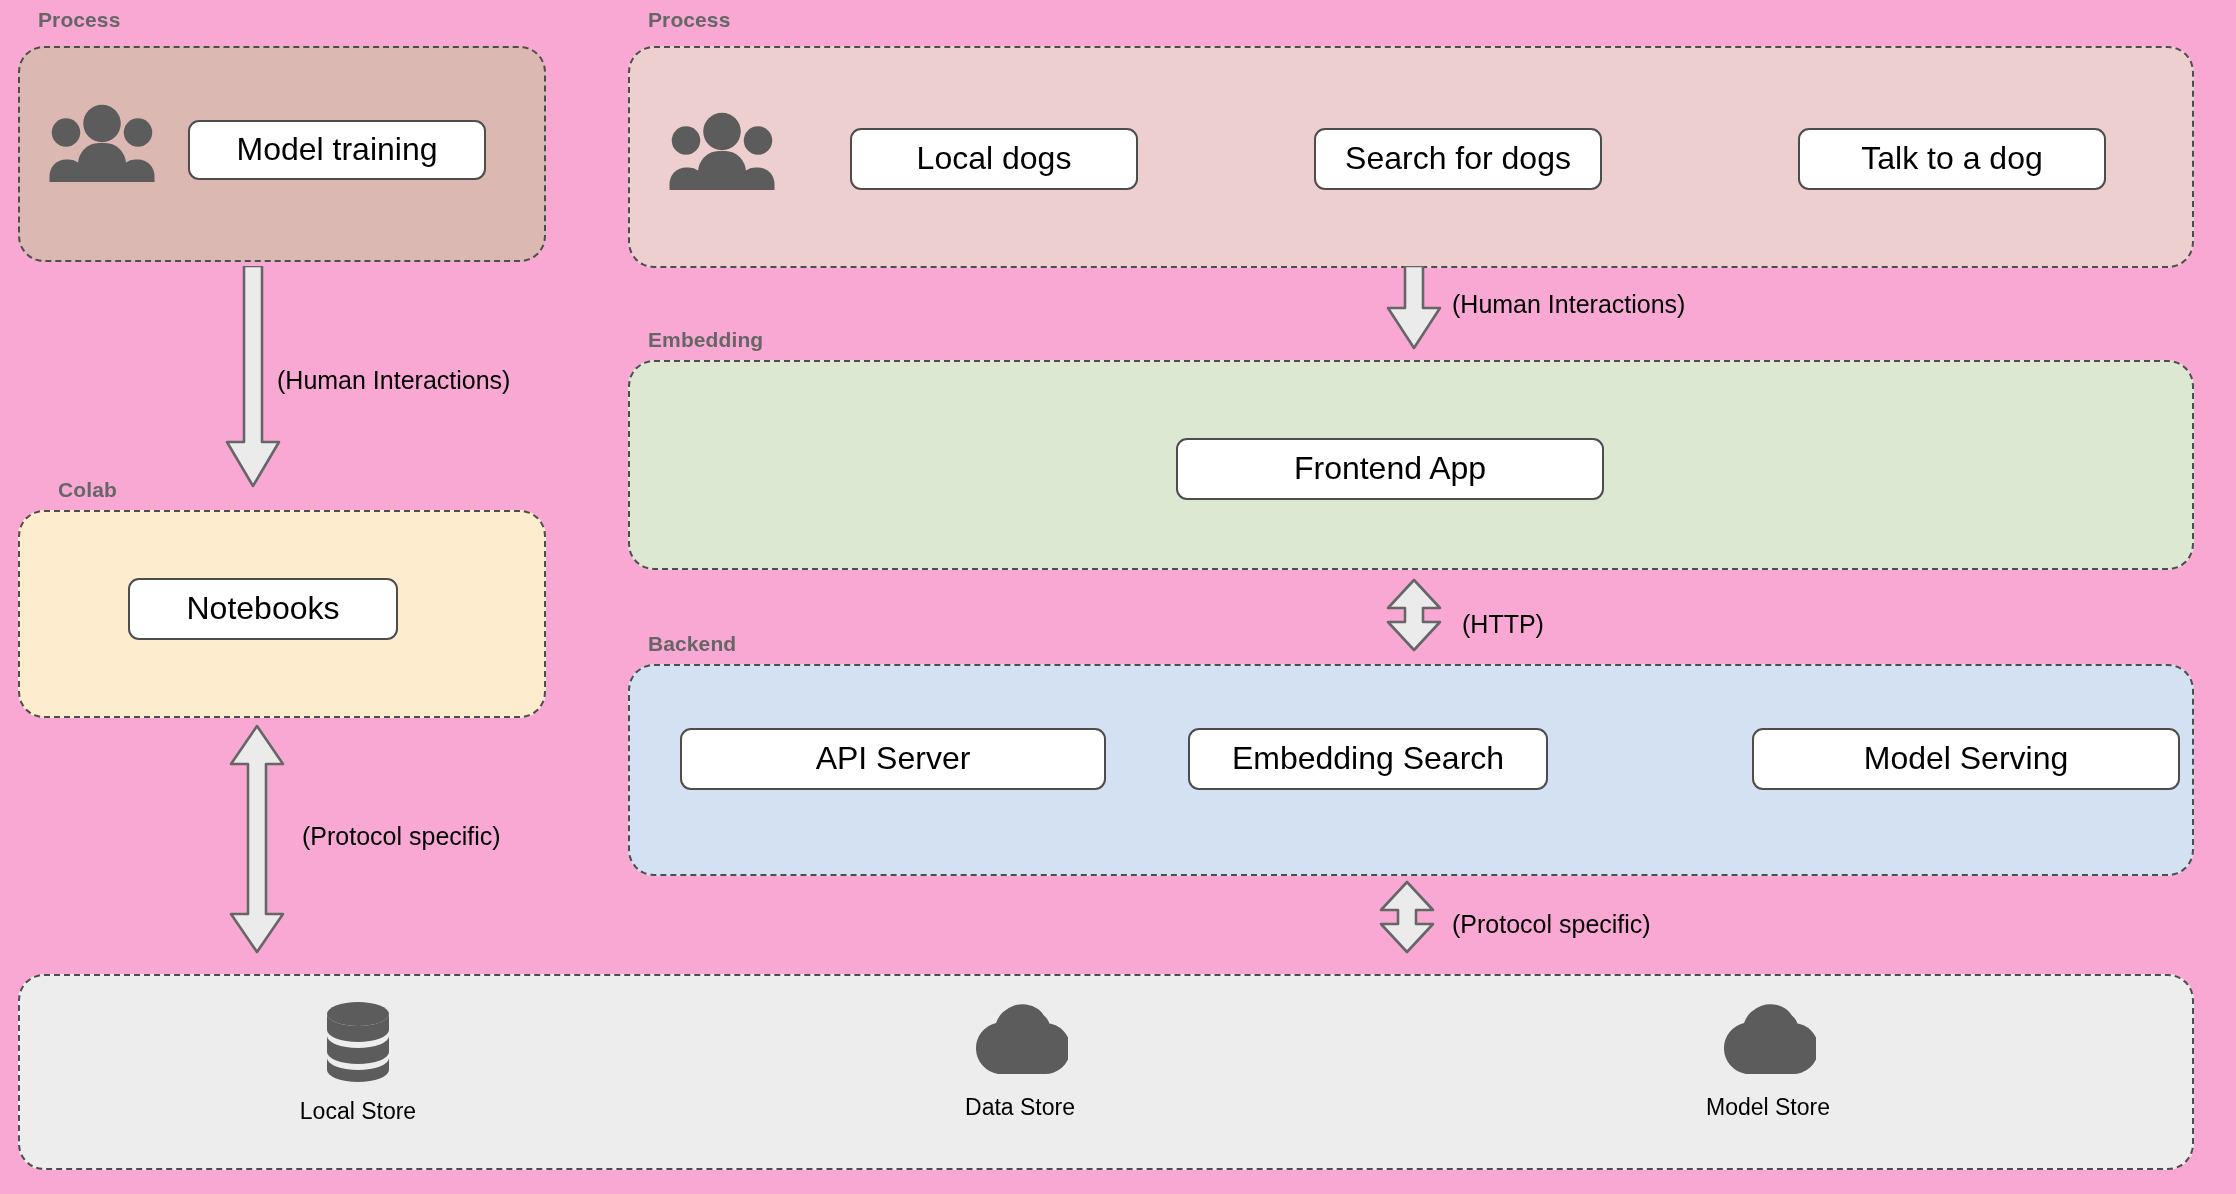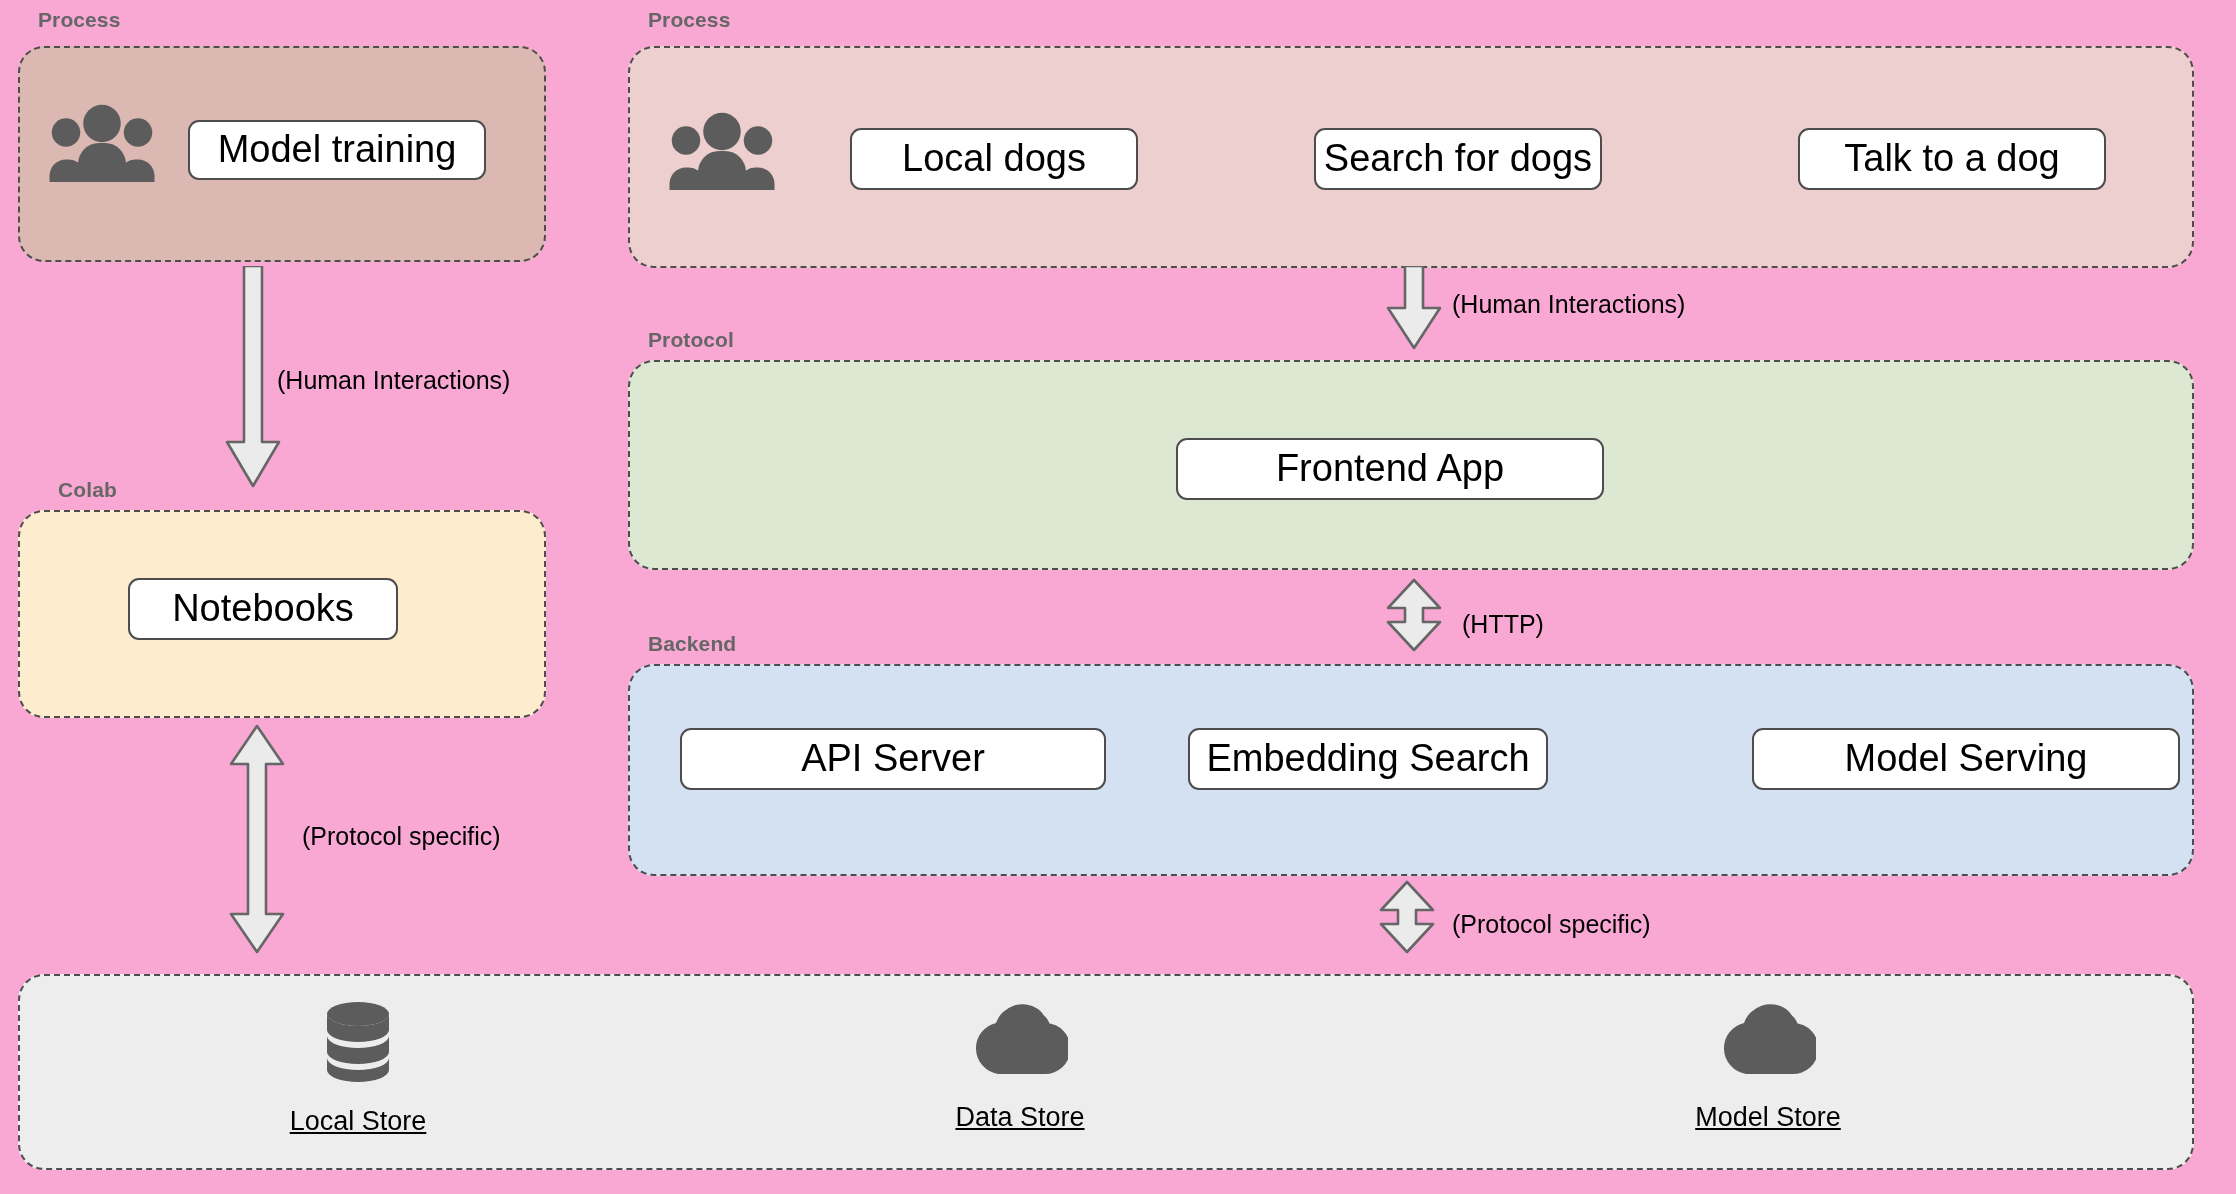--- a/index.html
+++ b/index.html
@@ -38,43 +38,42 @@
   .node {
     position: absolute;
     box-sizing: border-box;
     background: #ffffff;
     border: 2.4px solid #4d4d4d;
     border-radius: 11px;
     display: flex;
     align-items: center;
     justify-content: center;
     color: #000000;
-    font-size: 38px;
+    font-size: 32px;
     line-height: 1.1;
     white-space: nowrap;
   }
 
   
   .store {
     position: absolute;
     display: flex;
     flex-direction: column;
     align-items: center;
     justify-content: flex-start;
   }
   .store-icon {
     display: block;
     color: #5c5c5c;
   }
   .store-label {
-    margin-top: 20px;
-    font-size: 27px;
+    margin-top: 12px;
+    font-size: 23px;
     color: #000000;
     white-space: nowrap;
-    text-decoration: underline;
   }
 
   
   .people-icon {
     position: absolute;
     color: #5c5c5c;
   }
 
   
   .arrow {
@@ -142,21 +141,21 @@
       <path d="M20 0 L38 0 L38 42 L55 42 L29 82 L3 42 L20 42 Z" fill="#ebebeb" stroke="#666666" stroke-width="2.6" stroke-linejoin="round"></path>
     </svg>
   </div>
   <div class="edge-label" style="left:1452px; top:290px;">(Human Interactions)</div>
 
   <div class="group-label" style="left:58px; top:478px;">Colab</div>
   <div class="group" style="left:18px; top:510px; width:528px; height:208px; background:#fdeccd;"></div>
 
   <div class="node" style="left:128px; top:578px; width:270px; height:62px;">Notebooks</div>
 
-  <div class="group-label" style="left:648px; top:328px;">Protocol</div>
+  <div class="group-label" style="left:648px; top:328px;">Embedding</div>
   <div class="group" style="left:628px; top:360px; width:1566px; height:210px; background:#dce8d2;"></div>
 
   <div class="node" style="left:1176px; top:438px; width:428px; height:62px;">Frontend App</div>
 
   <div class="arrow" style="left:1385px; top:578px;">
     <svg width="58" height="74" viewBox="0 0 58 74">
       <path d="M29 2 L55 30 L38 30 L38 44 L55 44 L29 72 L3 44 L20 44 L20 30 L3 30 Z" fill="#ebebeb" stroke="#666666" stroke-width="2.6" stroke-linejoin="round"></path>
     </svg>
   </div>
   <div class="edge-label" style="left:1462px; top:610px;">(HTTP)</div>

